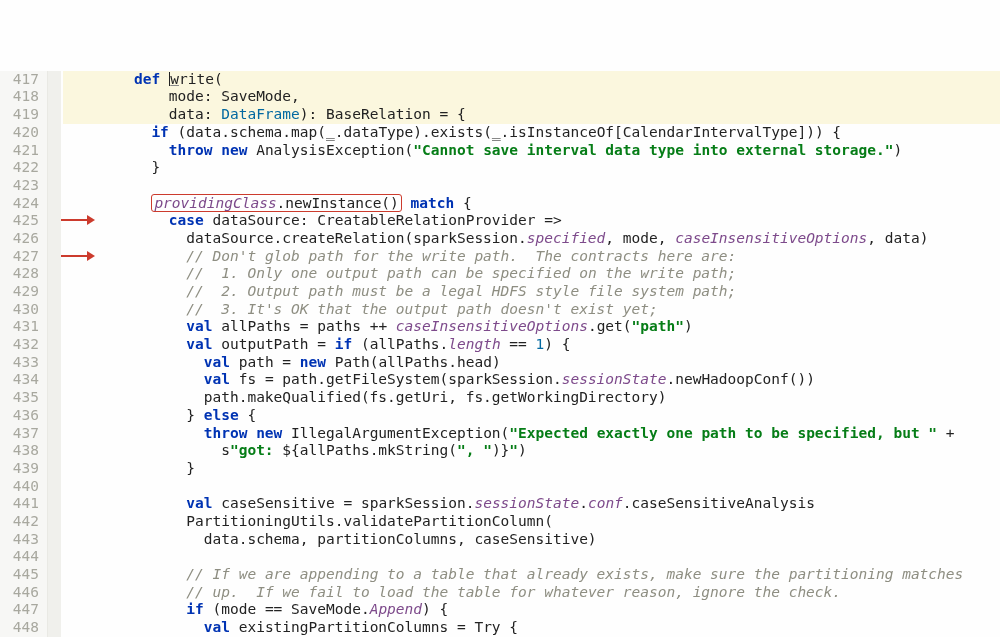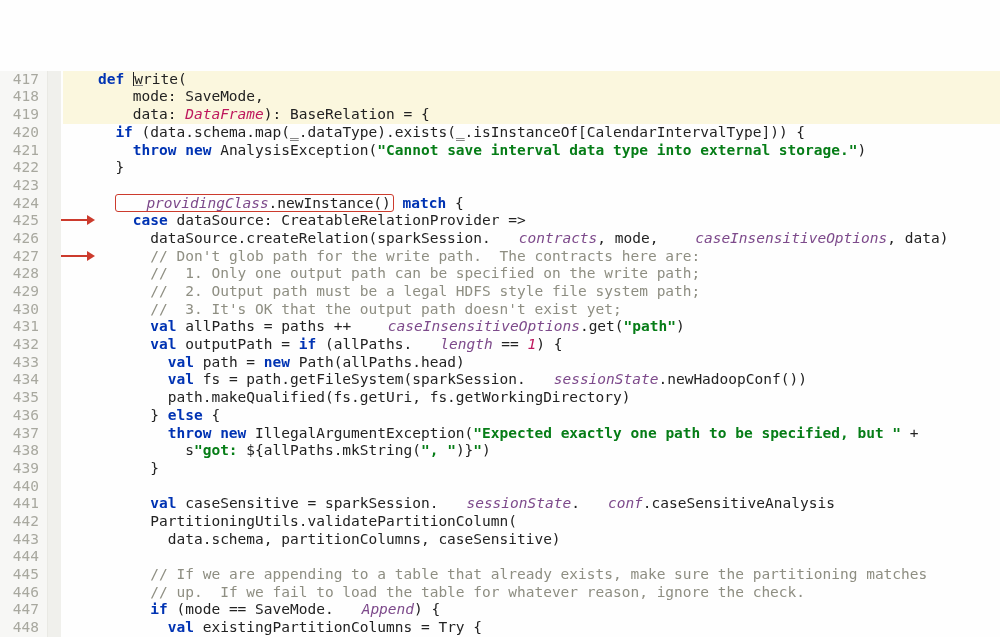--- a/index.html
+++ b/index.html
@@ -28,28 +28,28 @@
     width:13px;
     background:#f0f0ec;
     flex-shrink:0;
   }
   .code {
     flex:1;
     padding-left:2px;
     position:relative;
     overflow:hidden;
   }
-  .line { height:17.7px; }
+  .line { height:17.7px;padding-left:36px; }
   .hl-yellow { background:#fbf7de; }
   .kw2 { color:#0033b3; font-weight:bold; }
-  .ty { color:#be185d;font-style:italic; }
+  .ty { color:#0369a1; }
   .str { color:#067d17; font-weight:bold; }
-  .cmt { color:#8e8e82; }
+  .cmt { color:#8e8e82; font-style:italic; }
   .fn { }
-  .fld { color:#7d4a8b; font-style:italic;margin-left:28px; }
+  .fld { color:#7d4a8b; font-style:italic; }
   .ul { text-decoration:underline; text-decoration-color:#888; }
   .boxed {
     border:1.5px solid #cc3b2d;
     border-radius:3px;
     padding:0 2px;
   }
   .arrow {
     position:absolute;
     left:-2px;
     width:36px;
@@ -67,20 +67,20 @@
 <body>
 
 
 
 <div class="editor">
   <div class="gutter" id="gutter"><div>417</div><div>418</div><div>419</div><div>420</div><div>421</div><div>422</div><div>423</div><div>424</div><div>425</div><div>426</div><div>427</div><div>428</div><div>429</div><div>430</div><div>431</div><div>432</div><div>433</div><div>434</div><div>435</div><div>436</div><div>437</div><div>438</div><div>439</div><div>440</div><div>441</div><div>442</div><div>443</div><div>444</div><div>445</div><div>446</div><div>447</div><div>448</div><div>449</div></div>
   <div class="fold-strip"></div>
   <div class="code" id="code"><div class="line hl-yellow">    <span class="kw2">def </span><span class="cursor"></span><span class="ul">w</span>rite(</div><div class="line hl-yellow">        mode: SaveMode,</div><div class="line hl-yellow">        data: <span class="ty">DataFrame</span>): BaseRelation = {</div><div class="line">      <span class="kw2">if</span> (data.schema.map(<span class="ul">_</span>.dataType).exists(<span class="ul">_</span>.isInstanceOf[CalendarIntervalType])) {</div><div class="line">        <span class="kw2">throw new</span> AnalysisException(<span class="str">"Cannot save interval data type into external storage."</span>)</div><div class="line">      }</div><div class="line"></div><div class="line">      <span class="boxed"><span class="fld">providingClass</span>.newInstance()</span> <span class="kw2">match</span> {</div><div class="line">        <span class="kw2">case</span> dataSource: CreatableRelationProvider =&gt;</div><div class="arrow" style="top: 142.6px;"><svg viewBox="0 0 36 15">
           <line x1="0" y1="7" x2="28" y2="7" stroke="#cc3b2d" stroke-width="2"></line>
           <polygon points="28,2 36,7 28,12" fill="#cc3b2d"></polygon>
-        </svg></div><div class="line">          dataSource.createRelation(sparkSession.<span class="fld">contracts</span>, mode, <span class="fld">caseInsensitiveOptions</span>, data)</div><div class="arrow" style="top: 178px;"><svg viewBox="0 0 36 15">
+        </svg></div><div class="line">          dataSource.createRelation(sparkSession.<span class="fld">specified</span>, mode, <span class="fld">caseInsensitiveOptions</span>, data)</div><div class="arrow" style="top: 178px;"><svg viewBox="0 0 36 15">
           <line x1="0" y1="7" x2="28" y2="7" stroke="#cc3b2d" stroke-width="2"></line>
           <polygon points="28,2 36,7 28,12" fill="#cc3b2d"></polygon>
         </svg></div><div class="line">          <span class="cmt">// Don't glob path for the write path.  The contracts here are:</span></div><div class="line">          <span class="cmt">//  1. Only one output path can be specified on the write path;</span></div><div class="line">          <span class="cmt">//  2. Output path must be a legal HDFS style file system path;</span></div><div class="line">          <span class="cmt">//  3. It's OK that the output path doesn't exist yet;</span></div><div class="line">          <span class="kw2">val</span> allPaths = paths ++ <span class="fld">caseInsensitiveOptions</span>.get(<span class="str">"path"</span>)</div><div class="line">          <span class="kw2">val</span> outputPath = <span class="kw2">if</span> (allPaths.<span class="fld">length</span> == <span class="ty">1</span>) {</div><div class="line">            <span class="kw2">val</span> path = <span class="kw2">new</span> Path(allPaths.head)</div><div class="line">            <span class="kw2">val</span> fs = path.getFileSystem(sparkSession.<span class="fld">sessionState</span>.newHadoopConf())</div><div class="line">            path.makeQualified(fs.getUri, fs.getWorkingDirectory)</div><div class="line">          } <span class="kw2">else</span> {</div><div class="line">            <span class="kw2">throw new</span> IllegalArgumentException(<span class="str">"Expected exactly one path to be specified, but "</span> +</div><div class="line">              s<span class="str">"got: </span>${allPaths.mkString(<span class="str">", "</span>)}<span class="str">"</span>)</div><div class="line">          }</div><div class="line"></div><div class="line">          <span class="kw2">val</span> caseSensitive = sparkSession.<span class="fld">sessionState</span>.<span class="fld">conf</span>.caseSensitiveAnalysis</div><div class="line">          PartitioningUtils.<span class="fn">validatePartitionColumn</span>(</div><div class="line">            data.schema, partitionColumns, caseSensitive)</div><div class="line"></div><div class="line">          <span class="cmt">// If we are appending to a table that already exists, make sure the partitioning matches</span></div><div class="line">          <span class="cmt">// up.  If we fail to load the table for whatever reason, ignore the check.</span></div><div class="line">          <span class="kw2">if</span> (mode == SaveMode.<span class="fld">Append</span>) {</div><div class="line">            <span class="kw2">val</span> existingPartitionColumns = Try {</div></div>
 </div>
 
 
 
 
 </body></html>

